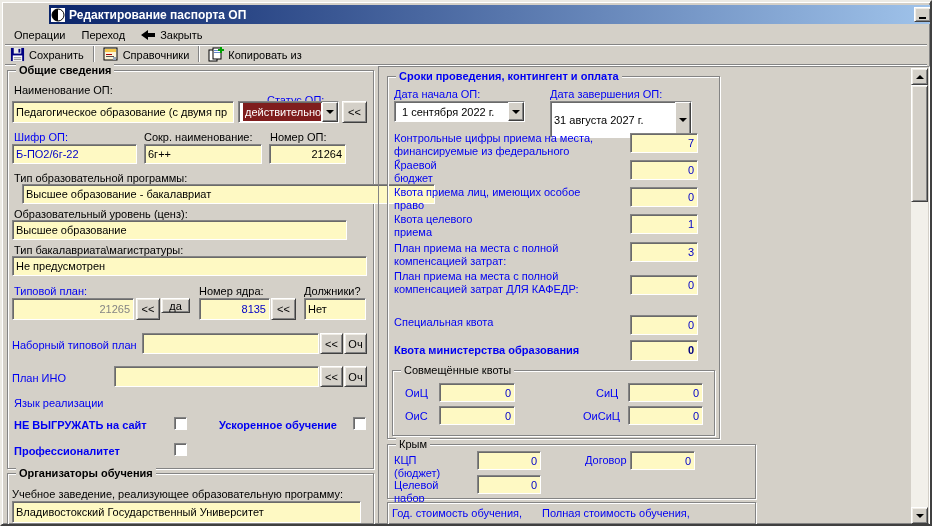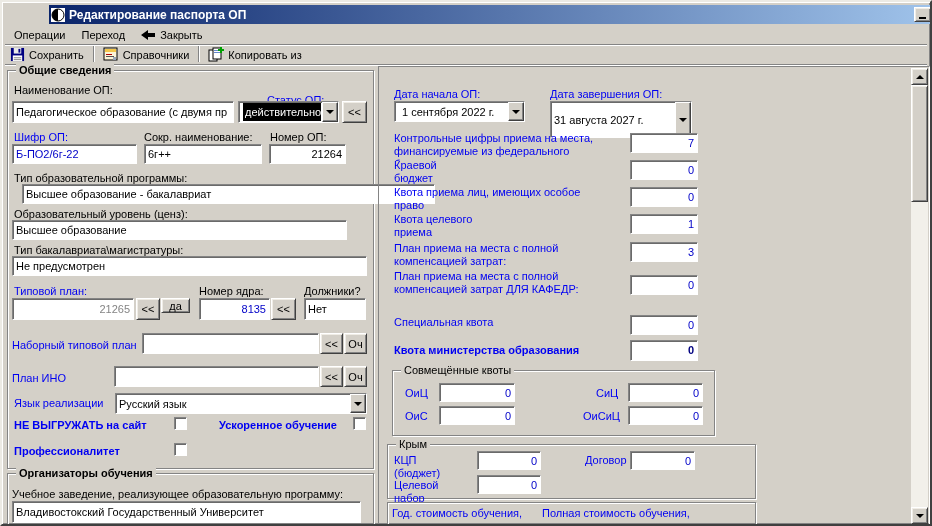--- a/index.html
+++ b/index.html
@@ -18,37 +18,37 @@
   .glyph-close{font-size:12px;font-weight:bold;line-height:1;color:#000;}
   .menubar{position:absolute;left:4px;top:24px;height:18px;display:flex;align-items:center;font-size:11px;}
   .menu-item{padding:2px 8px;display:flex;align-items:center;gap:4px;}
   .etch{position:absolute;height:2px;border-top:1px solid #848484;border-bottom:1px solid #fff;}
   .toolbar{position:absolute;left:3px;top:44px;height:20px;display:flex;align-items:flex-start;font-size:11px;}
   .tool-btn{display:flex;align-items:center;gap:4px;padding:1px 6px 1px 5px;}
   .tsep{width:2px;height:16px;border-left:1px solid #848484;border-right:1px solid #fff;margin:0 3px;}
   .lbl{position:absolute;font-size:11px;line-height:13px;color:#000;white-space:pre-line;}
   .blue{color:#0000F2;}
   .b{font-weight:bold;}
-  .inp{position:absolute;background:#ffffff;border:1px solid;border-color:#848484 #fff #fff #848484;
+  .inp{position:absolute;background:#fef9c3;border:1px solid;border-color:#848484 #fff #fff #848484;
     box-shadow:inset 1px 1px 0 #6a6a6a;font-size:11px;line-height:14px;padding:2px 3px;
     white-space:nowrap;overflow:hidden;color:#000;}
   .num{text-align:right;color:#0000C8;}
   .grayv{color:#848484;}
   .navyb{color:#000080;font-weight:bold;}
   .btn{position:absolute;background:#D4D0C8;border:1px solid;border-color:#fff #404040 #404040 #fff;
     box-shadow:inset 1px 1px 0 #f0ede6, inset -1px -1px 0 #848484;font-size:11px;
     display:flex;align-items:center;justify-content:center;}
   .groupbox{position:absolute;border:1px solid #848484;box-shadow:inset 1px 1px 0 #fff, 1px 1px 0 #fff;}
   .legend{position:absolute;top:-7px;left:8px;background:#D4D0C8;padding:0 3px;font-size:11px;
     font-weight:bold;line-height:13px;white-space:nowrap;}
   .legend.norm{font-weight:normal;}
   .combo{position:absolute;background:#fff;border:1px solid;border-color:#848484 #fff #fff #848484;
     box-shadow:inset 1px 1px 0 #6a6a6a;font-size:11px;display:flex;align-items:stretch;padding-left:3px;}
   .combo .val{flex:1;white-space:nowrap;overflow:hidden;display:flex;align-items:center;}
-  .combo .val.sel{background:#000000;color:#fff;margin:1px;padding:0 2px;}
+  .combo .val.sel{background:#7f1d1d;color:#fff;margin:1px;padding:0 2px;}
   .combo-btn{width:16px;background:#D4D0C8;border:1px solid;border-color:#fff #404040 #404040 #fff;
     box-shadow:inset -1px -1px 0 #848484;display:flex;align-items:center;justify-content:center;flex:0 0 16px;}
   .tri-down{width:0;height:0;border-left:4px solid transparent;border-right:4px solid transparent;border-top:4px solid #000;}
   .tri-up{width:0;height:0;border-left:4px solid transparent;border-right:4px solid transparent;border-bottom:4px solid #000;}
   .chk{position:absolute;width:13px;height:13px;background:#fff;border:1px solid;
     border-color:#848484 #fff #fff #848484;box-shadow:inset 1px 1px 0 #6a6a6a;}
   .rpanel{position:absolute;left:376px;top:64px;width:552px;height:460px;border:1px solid;
     border-color:#848484 #fff #fff #848484;}
   .sb{position:absolute;left:909px;top:66px;width:17px;height:456px;background:#f2f0ea;}
   .sb-btn{position:absolute;left:0;width:17px;height:17px;background:#D4D0C8;border:1px solid;
@@ -181,42 +181,39 @@
   <div class="inp" style="left:140px;top:331px;width:177px;height:21px;"></div>
   <div class="btn" style="left:318px;top:331px;width:23px;height:21px;">&lt;&lt;</div>
   <div class="btn" style="left:342px;top:331px;width:23px;height:21px;">Оч</div>
 
   <div class="lbl blue" style="left:10px;top:370px;">План ИНО</div>
   <div class="inp" style="left:112px;top:364px;width:205px;height:21px;"></div>
   <div class="btn" style="left:318px;top:364px;width:23px;height:21px;">&lt;&lt;</div>
   <div class="btn" style="left:342px;top:364px;width:23px;height:21px;">Оч</div>
 
   <div class="lbl blue" style="left:12px;top:395px;">Язык реализации</div>
-  <div class="combo" style="left:113px;top:391px;width:252px;height:21px;">
-    <span class="val">Русский язык</span>
-    <span class="combo-btn">
-        <span class="tri-down"></span>
-      </span>
-  </div>
 
   <div class="lbl blue b" style="left:12px;top:417px;">НЕ ВЫГРУЖАТЬ на сайт</div>
   <div class="chk" style="left:172px;top:415px;"></div>
   <div class="lbl blue b" style="left:217px;top:417px;">Ускоренное обучение</div>
   <div class="chk" style="left:351px;top:415px;"></div>
   <div class="lbl blue b" style="left:12px;top:443px;">Профессионалитет</div>
   <div class="chk" style="left:172px;top:441px;"></div>
 
   <div class="groupbox" style="left:5px;top:471px;width:367px;height:60px;">
     <span class="legend">Организаторы обучения</span>
   </div>
   <div class="lbl" style="left:10px;top:486px;">Учебное заведение, реализующее образовательную программу:</div>
   <div class="inp" style="left:10px;top:499px;width:349px;height:22px;line-height:16px;">Владивостокский Государственный Университет</div>
 
   <div class="rpanel"></div>
 
+  <div class="groupbox" style="left:385px;top:74px;width:333px;height:363px;">
+    <span class="legend blue">Сроки проведения, контингент и оплата</span>
+  </div>
 
   <div class="lbl blue" style="left:392px;top:86px;">Дата начала ОП:</div>
   <div class="lbl blue" style="left:548px;top:86px;">Дата завершения ОП:</div>
   <div class="combo" style="left:392px;top:99px;width:131px;height:21px;">
     <span class="val" style="padding-left:4px;">1 сентября 2022 г.</span>
     <span class="combo-btn">
         <span class="tri-down"></span>
       </span>
   </div>
   <div class="combo" style="left:548px;top:99px;width:142px;height:37px;">

